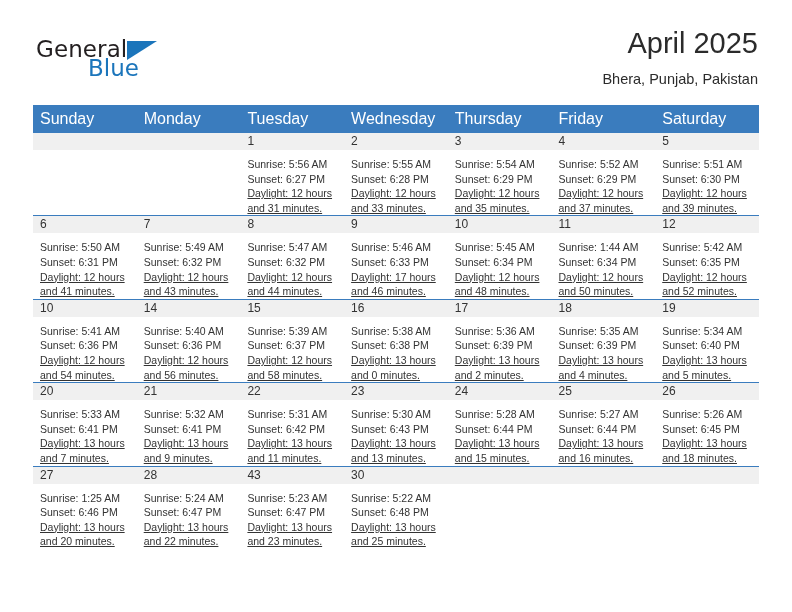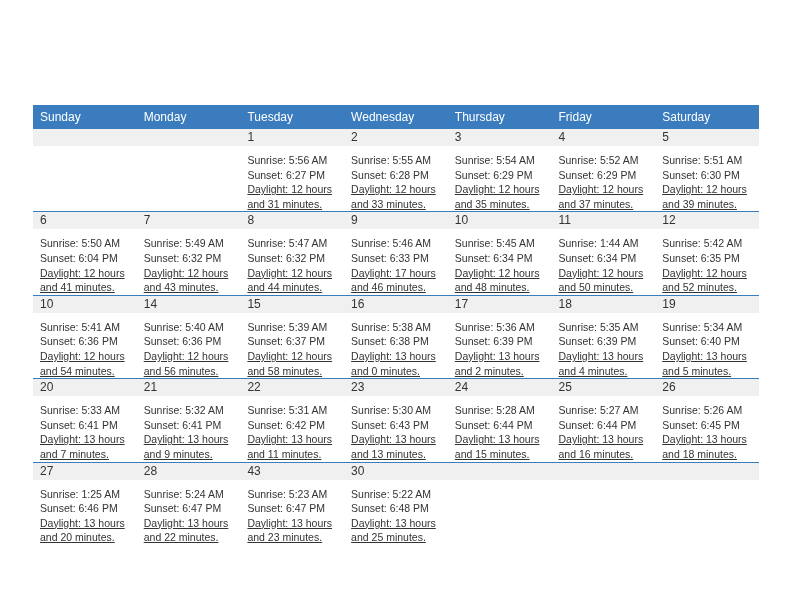--- a/index.html
+++ b/index.html
@@ -92,21 +92,21 @@
     position: absolute;
     left: 33px;
     top: 105px;
     width: 726px;
     border-collapse: collapse;
     table-layout: fixed;
   }
   .calendar th {
     background: #3a7cbe;
     color: #ffffff;
-    font-size: 12px;
+    font-size: 16px;
     font-weight: 400;
     text-align: left;
     padding: 5px 0 5px 7px;
     height: 11px;
     border: none;
   }
   .calendar td {
     width: 103.7px;
     height: 79px;
     vertical-align: top;
@@ -143,21 +143,30 @@
     white-space: normal;
     text-decoration: underline;
   }
 </style>
 </head>
 <body>
 
 <div class="page">
 
   <div class="top">
-
+    <div class="logo">
+      <span class="logo-general">General</span>
+      <span class="logo-tri"></span>
+      <span class="logo-blue">Blue</span>
+    </div>
+
+    <div class="title-block">
+      <div class="cal-title">April 2025</div>
+      <div class="cal-sub">Bhera, Punjab, Pakistan</div>
+    </div>
   </div>
 
   <table class="calendar">
     <thead>
       <tr>
         <th>Sunday</th>
         <th>Monday</th>
         <th>Tuesday</th>
         <th>Wednesday</th>
         <th>Thursday</th>
@@ -212,21 +221,21 @@
               <div>Sunset: 6:30 PM</div>
               <div class="wrap">Daylight: 12 hours and 39 minutes.</div>
             </div>
           </td>
         </tr>
         <tr class="week-row">
           <td>
             <div class="daynum">6</div>
             <div class="cellbody">
               <div>Sunrise: 5:50 AM</div>
-              <div>Sunset: 6:04 PM</div>
+              <div>Sunset: 6:31 PM</div>
               <div class="wrap">Daylight: 12 hours and 41 minutes.</div>
             </div>
           </td>
           <td>
             <div class="daynum">7</div>
             <div class="cellbody">
               <div>Sunrise: 5:49 AM</div>
               <div>Sunset: 6:32 PM</div>
               <div class="wrap">Daylight: 12 hours and 43 minutes.</div>
             </div>

